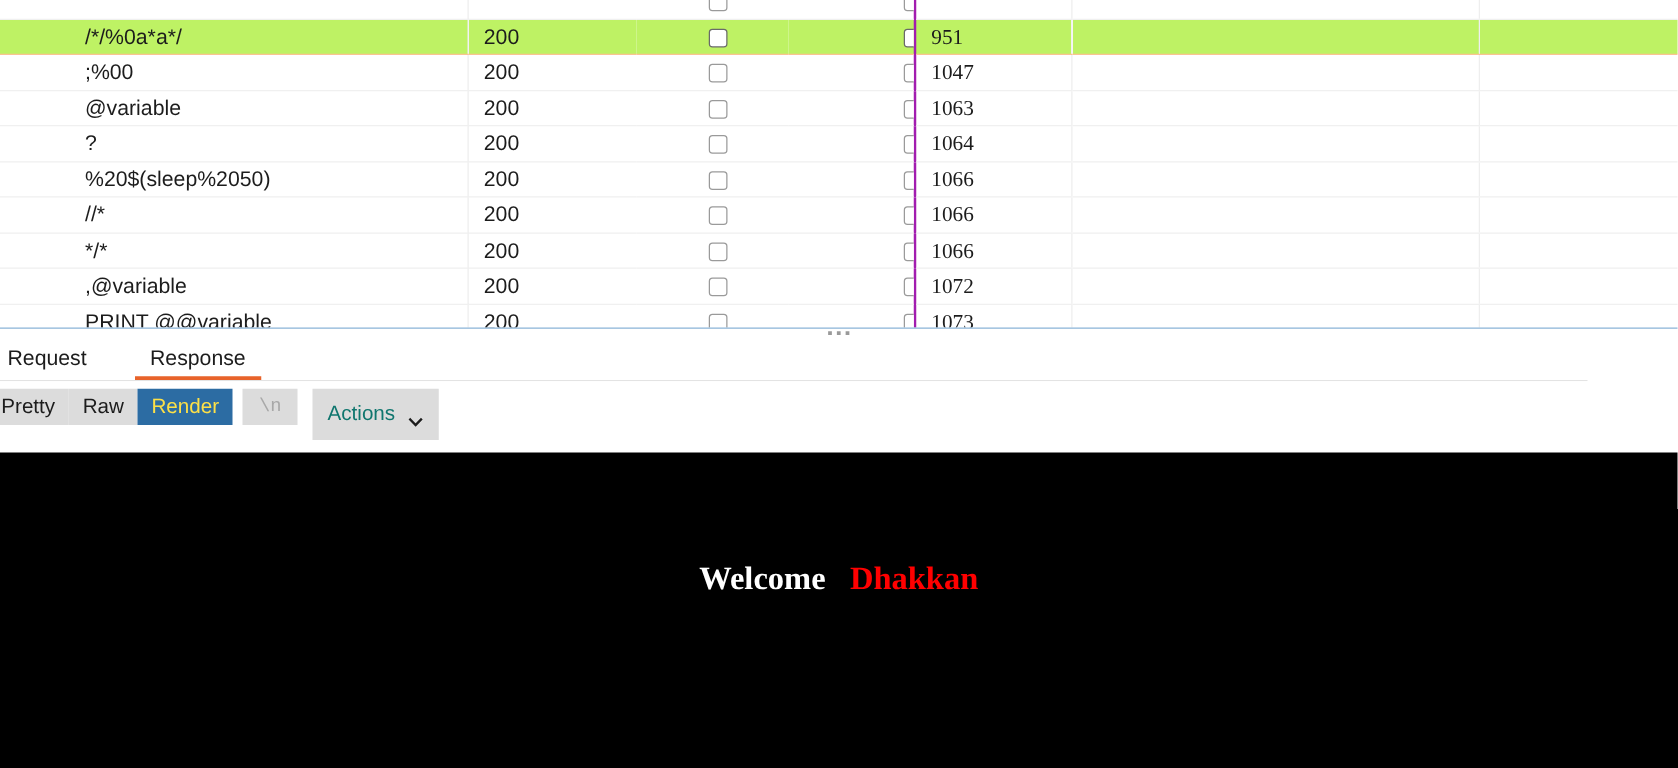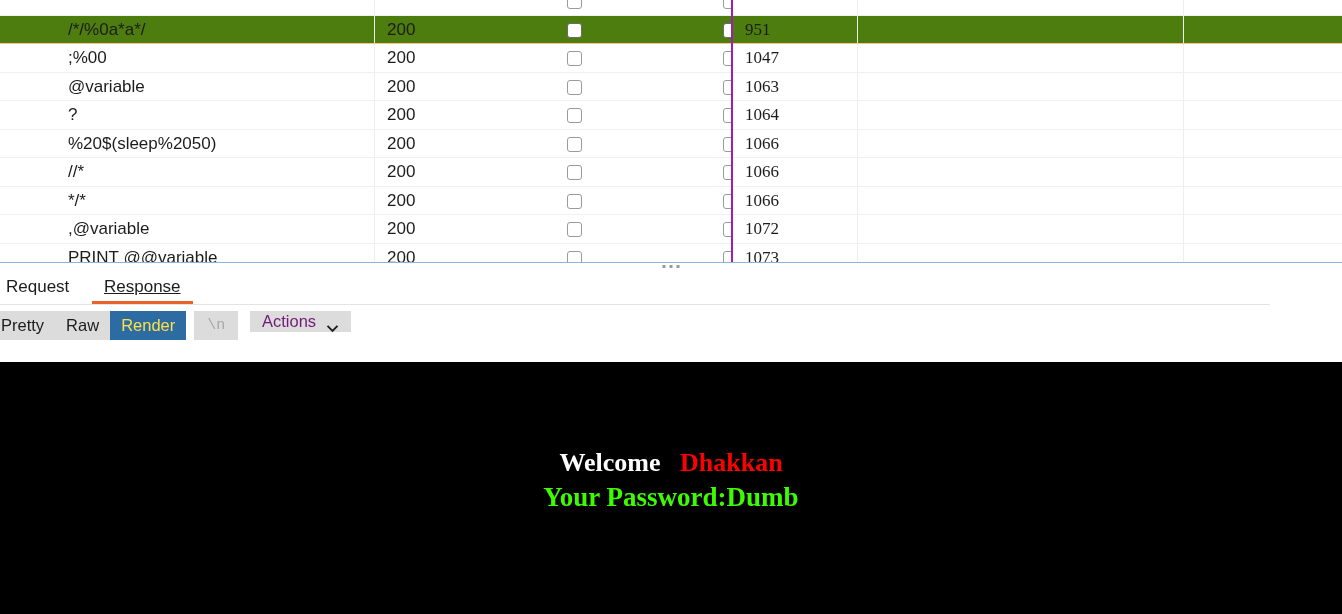--- a/index.html
+++ b/index.html
@@ -38,21 +38,21 @@
   .results-table td {
     height: 27.5px;
     padding: 0 0 0 12px;
     border-bottom: 1px solid #f0f0f0;
     white-space: nowrap;
     overflow: hidden;
     vertical-align: middle;
     line-height: 27.5px;
   }
   .results-table tr.selected td {
-    background: #4d7c0f;
+    background: #bef264;
     border-bottom-color: #fbc391;
   }
   .col-num    { width: 82px; }
   .col-pay    { width: 306px; border-right: 1px solid #eeeeee; }
   .col-status { width: 122px; }
   .col-err    { width: 122px; text-align: left; padding-left: 0 !important; }
   .col-to     { width: 100px; text-align: left; padding-left: 0 !important; }
   .col-len    { width: 112px; border-left: 2px solid #a21caf; font-family: Liberation Serif, serif; }
   .col-cmt    { width: 313px; border-left: 1px solid #eeeeee; }
   .col-tail   { width: 220px; border-left: 1px solid #eeeeee; }
@@ -111,21 +111,21 @@
     top: 0;
     height: 33px;
     line-height: 31px;
     font-size: 17px;
     color: #1c1c1c;
     padding: 0 12px;
     box-sizing: border-box;
     cursor: default;
   }
   .msg-tab.t0 { left: -6px; }
-  .msg-tab.t1 { left: 92px; text-decoration: underline; }
+  .msg-tab.t1 { left: 108px; }
   .msg-tab.active { border-bottom: 3px solid #e8632a; }
 
   
   .view-toolbar {
     position: absolute;
     left: 0;
     top: 305px;
     width: 1342px;
     height: 45px;
     background: #ffffff;
@@ -156,24 +156,24 @@
     color: #a8a8a8;
     margin-left: 8px;
     font-family: "Liberation Mono", monospace;
     font-size: 15px;
     padding: 0 13px;
   }
   .actions-btn {
     position: absolute;
     left: 250px;
     top: 6px;
-    height: 21px;
+    height: 41px;
     line-height: 29px;
     background: #dcdcdc;
-    color: #701a75;
+    color: #0f766e;
     font-size: 16.5px;
     padding: 0 12px;
     display: flex;
     align-items: center;
     gap: 10px;
     cursor: default;
   }
   .chev {
     display: inline-block;
     width: 13px;
@@ -377,16 +377,15 @@
       <svg width="13" height="13" viewBox="0 0 13 13" aria-hidden="true">
         <path d="M2.2 4.6 L6.5 9 L10.8 4.6" fill="none" stroke="#1c1c1c" stroke-width="1.9" stroke-linecap="square"></path>
       </svg>
     </span>
   </div>
 </div>
 
 <div class="render-pane">
   <div class="rendered-doc">
     <div class="welcome-line"><span class="w-white">Welcome</span><span class="w-white">&nbsp;&nbsp;&nbsp;</span><span class="w-red">Dhakkan</span></div>
-    <div class="info-line">Your Password:Dumb</div>
   </div>
   <div class="cutoff-row">D U M B   S E C U R I T Y</div>
 </div>
 
 </body></html>

